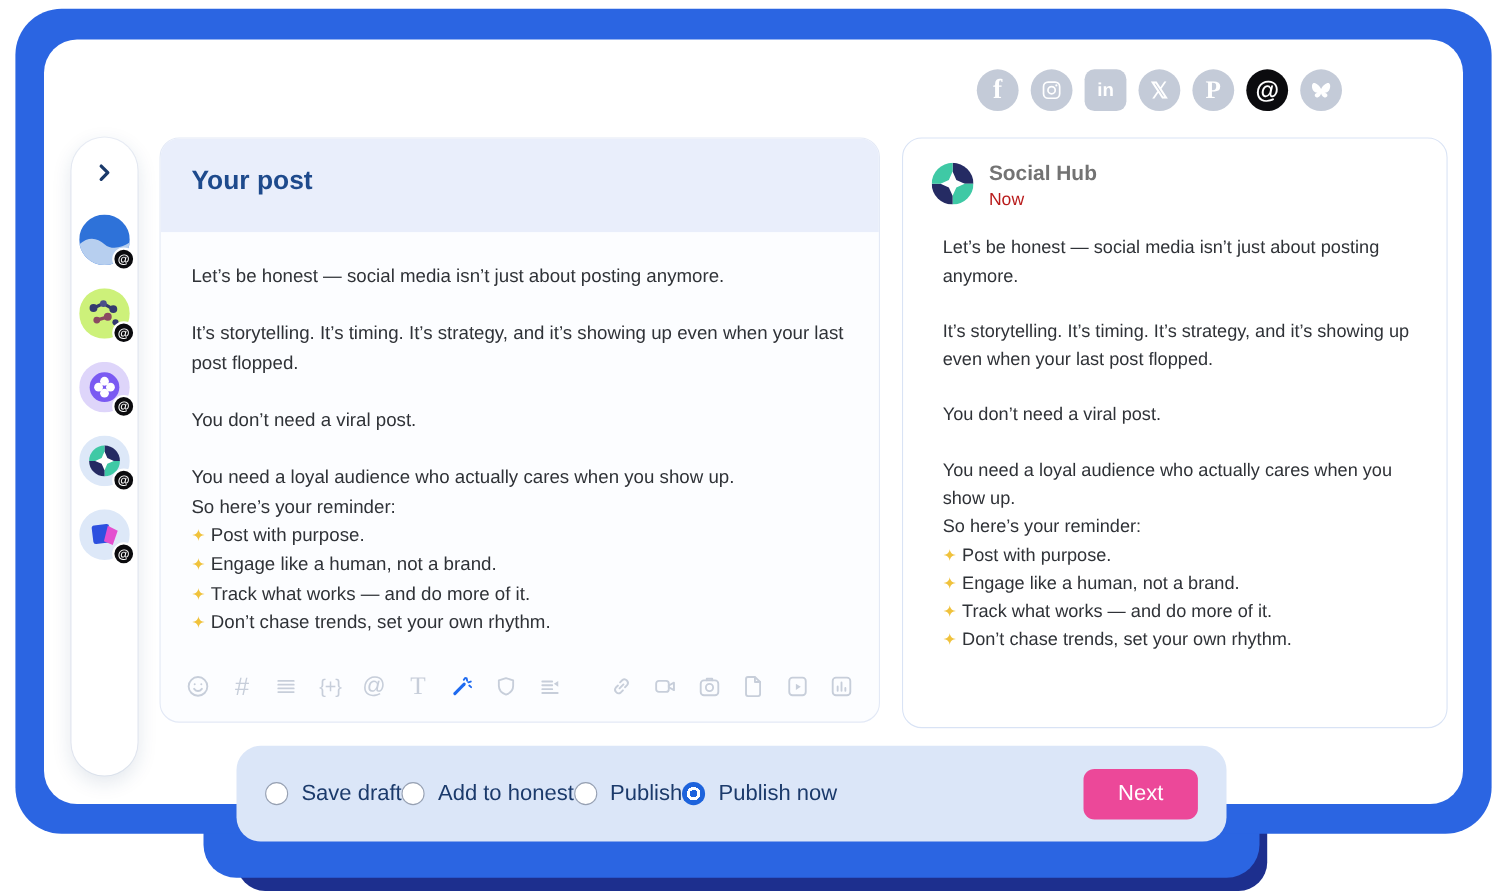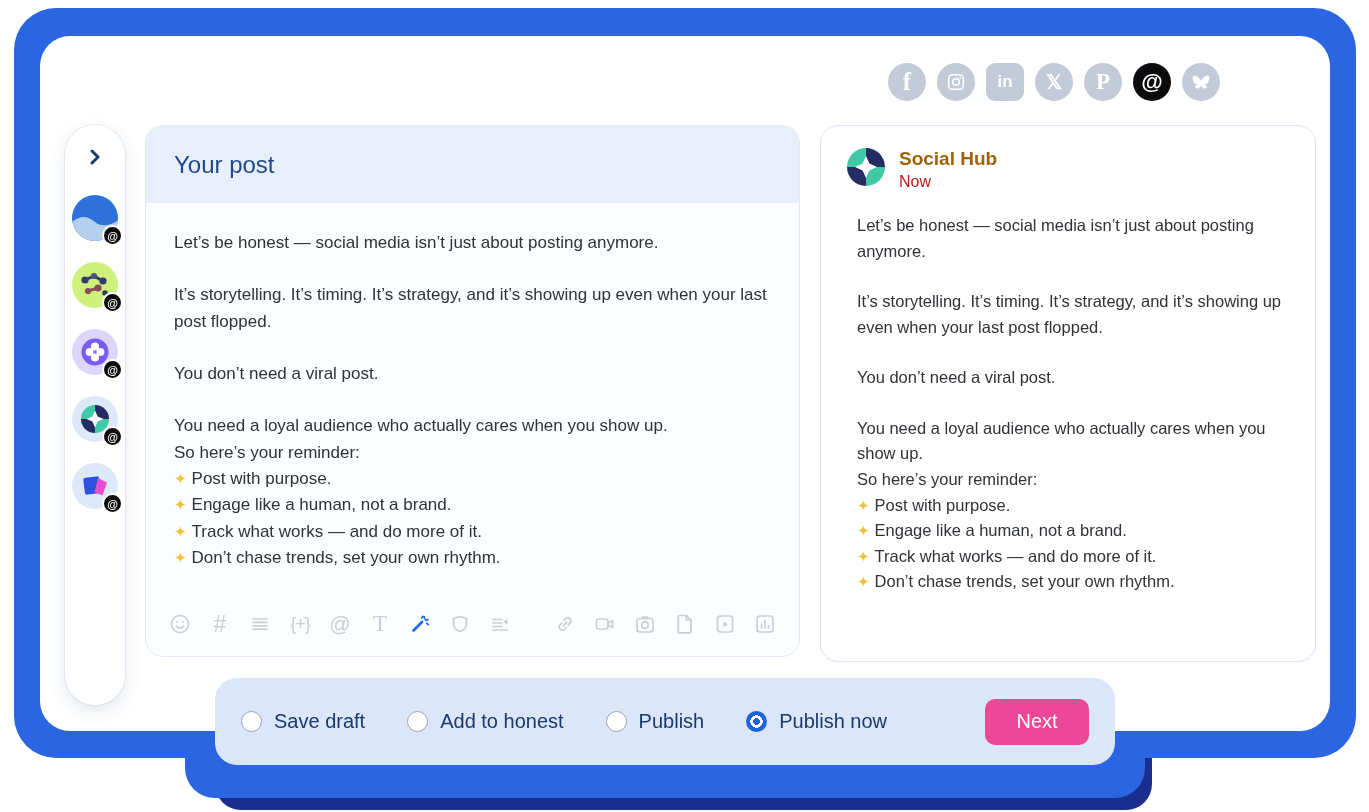--- a/index.html
+++ b/index.html
@@ -30,37 +30,37 @@
              box-shadow:0 6px 18px rgba(27,58,107,.13), 0 0 0 1px #eef1f8; display:flex; flex-direction:column; align-items:center; padding-top:20px; }
   .collapse-btn { width:28px; height:28px; margin-bottom:22px; cursor:pointer; display:flex; align-items:center; justify-content:center; }
   .avatar { position:relative; width:46px; height:46px; margin-bottom:21px; cursor:pointer; }
   .avatar svg { display:block; }
   .badge { position:absolute; right:-5px; bottom:-5px; width:21px; height:21px; border-radius:50%; background:#0b0b0e; color:#fff;
            border:2px solid #fff; font-size:11px; font-weight:600; display:flex; align-items:center; justify-content:center; }
 
   
   .editor { position:absolute; left:145px; top:125px; width:655px; height:532px; border-radius:18px; border:1px solid #e3e9f6;
             background:#fcfdff; overflow:hidden; display:flex; flex-direction:column; }
-  .editor-header { background:#e9eefb; padding:25px 28px 24px; font-size:24px; font-weight:400; color:#1e4a8c; }
+  .editor-header { background:#e9eefb; padding:25px 28px 32px; font-size:24px; font-weight:700; color:#1e4a8c; }
   .editor-body { padding:27px 28px 0; font-size:17px; line-height:1.55; color:#2f3237; flex:1; cursor:text; }
   .para { margin-bottom:26px; }
   .para:last-child { margin-bottom:0; }
   .sparkle { color:#f0c23c; margin-right:5px; font-size:15px; }
 
   .toolbar { display:flex; align-items:center; padding:0 22px 20px; gap:16px; color:#c7ceda; }
   .tool { width:24px; height:24px; display:flex; align-items:center; justify-content:center; cursor:pointer; color:#c7ceda; }
   .tool svg { display:block; }
   .tool.active { color:#1e6af0; }
   .toolbar-spacer { flex:1; }
 
   
   .preview { position:absolute; left:820px; top:125px; width:496px; height:537px; border-radius:18px; border:1.5px solid #d9e3f5; background:#fff; }
   .preview-header { display:flex; gap:14px; padding:22px 26px 12px; align-items:flex-start; }
   .preview-avatar { width:38px; height:38px; flex:0 0 auto; }
-  .preview-name { font-size:19px; font-weight:700; color:#a16207; }
+  .preview-name { font-size:19px; font-weight:700; color:#737373; }
   .preview-time { font-size:16px; color:#b91c1c; margin-top:3px; }
   .preview-body { padding:10px 30px 0 36px; font-size:16.5px; line-height:1.55; color:#2f3237; }
   .preview-body .para { margin-bottom:25px; }
 
   
   .action-bar { position:absolute; left:215px; top:678px; width:900px; height:87px; border-radius:22px; background:#dbe6f8;
                 display:flex; align-items:center; padding:0 26px; gap:42px; }
   .radio-opt { display:flex; align-items:center; gap:12px; font-size:20px; color:#1b3a6b; font-weight:500; cursor:pointer; white-space:nowrap; }
   .radio { width:21px; height:21px; border-radius:50%; background:#fff; border:1.5px solid #97a1b3; flex:0 0 auto; }
   .radio.selected { border:none; background:radial-gradient(circle, #1d63dc 0 3.4px, #ffffff 3.4px 6.2px, #1d63dc 6.2px); }
@@ -320,21 +320,21 @@
           <div>So here’s your reminder:</div>
           <div><span class="sparkle">✦</span>Post with purpose.</div>
           <div><span class="sparkle">✦</span>Engage like a human, not a brand.</div>
           <div><span class="sparkle">✦</span>Track what works — and do more of it.</div>
           <div><span class="sparkle">✦</span>Don’t chase trends, set your own rhythm.</div>
         </div>
       </div>
   </div>
 
   <div class="action-bar">
-    <div id="radio-options" style="display:flex;gap:42px;align-items:center;text-align:center;">
+    <div id="radio-options" style="display:flex;align-items:center;text-align:center;">
         <div class="radio-opt">
           <span class="radio"></span>
           <span>Save draft</span>
         </div>
         <div class="radio-opt">
           <span class="radio"></span>
           <span>Add to honest</span>
         </div>
         <div class="radio-opt">
           <span class="radio"></span>

